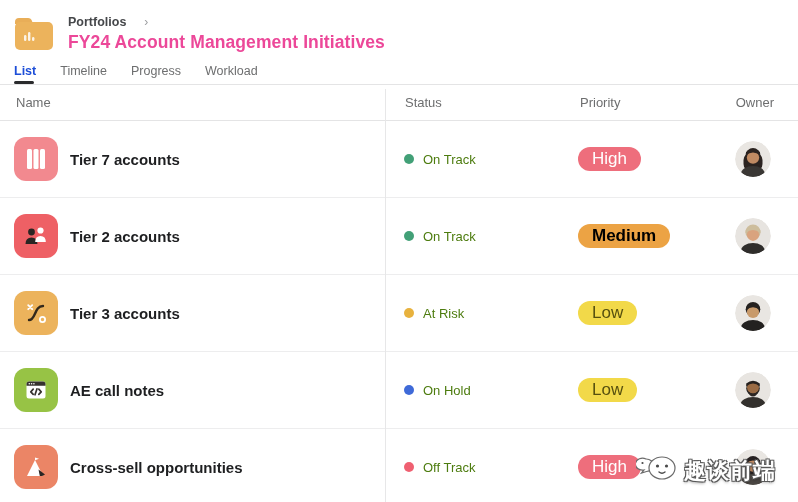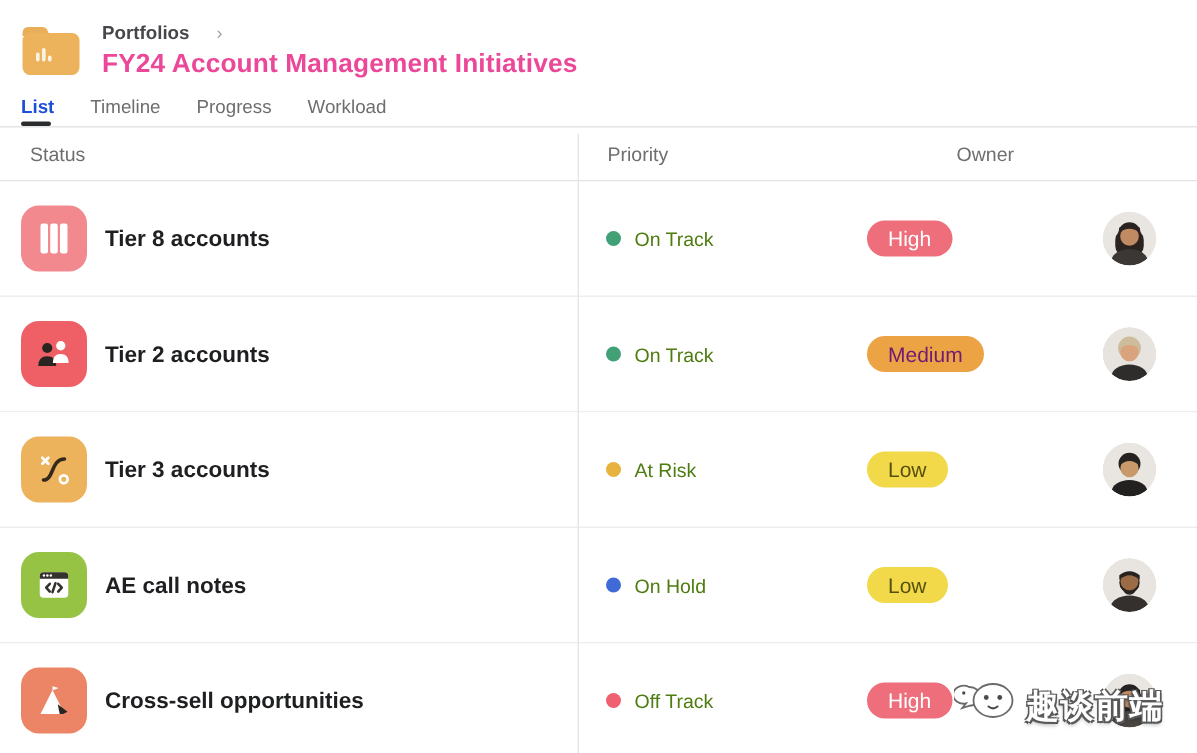--- a/index.html
+++ b/index.html
@@ -31,21 +31,21 @@
   .th-owner { text-align:right; padding-right:24px; }
 
   .row { height:77px; border-bottom:1px solid #ededee; cursor:pointer; background:#fff; }
   .name-cell { display:flex; align-items:center; gap:12px; padding-left:14px; }
   .proj-icon { width:44px; height:44px; border-radius:12px; display:flex; align-items:center; justify-content:center; flex:0 0 auto; }
   .proj-name { font-size:15px; font-weight:700; color:#1e1f21; }
   .status-cell { display:flex; align-items:center; gap:9px; padding-left:19px; }
   .dot { width:10px; height:10px; border-radius:50%; flex:0 0 auto; }
   .status-label { font-size:13px; color:#4d7c0f; }
   .priority-cell { display:flex; align-items:center; padding-left:18px; }
-  .pill { display:inline-flex; align-items:center; height:24px; padding:4px 14px; border-radius:12px; font-size:14px; font-weight:400; white-space:nowrap; }
+  .pill { display:inline-flex; align-items:center; height:24px; padding:4px 14px; border-radius:12px; font-size:17px; font-weight:400; white-space:nowrap; }
   .owner-cell { display:flex; justify-content:flex-end; padding-right:27px; }
   .avatar { width:36px; height:36px; border-radius:50%; overflow:hidden; display:block; cursor:pointer; }
 
   .col-divider { position:absolute; left:385px; top:89px; bottom:0; width:1px; background:#e7e7e8; }
 
   
   .watermark { position:absolute; right:22px; bottom:13px; display:flex; align-items:center; gap:6px; z-index:5; pointer-events:none; }
   .wm-text { font-size:22px; font-weight:700; color:#ffffff; letter-spacing:1px;
     text-shadow:-1px -1px 0 #595959, 1px -1px 0 #595959, -1px 1px 0 #595959, 1px 1px 0 #595959, 0 2px 3px rgba(0,0,0,.35); }
 </style>
@@ -77,35 +77,36 @@
 
   <div class="tabs">
     <div class="tab active">List</div>
     <div class="tab">Timeline</div>
     <div class="tab">Progress</div>
     <div class="tab">Workload</div>
   </div>
 
   <div class="table">
     <div class="grid thead">
+      <div class="th-name">Name</div>
       <div class="th-status">Status</div>
       <div class="th-priority">Priority</div>
       <div class="th-owner">Owner</div>
     </div>
 
     <div class="grid row">
       <div class="name-cell">
         <span class="proj-icon" style="background: rgb(242, 137, 143);">
           <svg width="24" height="24" viewBox="0 0 24 24">
             <rect x="3" y="2" width="5" height="20" rx="1.5" fill="#ffffff"></rect>
             <rect x="9.5" y="2" width="5" height="20" rx="1.5" fill="#ffffff"></rect>
             <rect x="16" y="2" width="5" height="20" rx="1.5" fill="#ffffff"></rect>
           </svg>
         </span>
-        <span class="proj-name">Tier 8 accounts</span>
+        <span class="proj-name">Tier 7 accounts</span>
       </div>
       <div class="status-cell">
         <span class="dot" style="background: rgb(66, 160, 119);"></span>
         <span class="status-label">On Track</span>
       </div>
       <div class="priority-cell">
         <span class="pill" style="background: rgb(238, 110, 124); color: rgb(255, 255, 255);">High</span>
       </div>
       <div class="owner-cell">
         <span class="avatar">
@@ -140,21 +141,21 @@
             </g>
           </svg>
         </span>
         <span class="proj-name">Tier 2 accounts</span>
       </div>
       <div class="status-cell">
         <span class="dot" style="background: rgb(66, 160, 119);"></span>
         <span class="status-label">On Track</span>
       </div>
       <div class="priority-cell">
-        <span class="pill" style="background: rgb(236, 163, 68); color: #701a75;">Medium</span>
+        <span class="pill" style="background: rgb(236, 163, 68); color: #000000; font-weight: bold;">Medium</span>
       </div>
       <div class="owner-cell">
         <span class="avatar">
           <svg width="36" height="36" viewBox="0 0 36 36">
             <clipPath id="av1">
                 <circle cx="18" cy="18" r="18"></circle>
               </clipPath>
             <g clip-path="url(#av1)">
               <circle cx="18" cy="18" r="18" fill="#e7e4e0"></circle>
               <ellipse cx="18" cy="33" rx="12" ry="8" fill="#2f2d2b"></ellipse>

